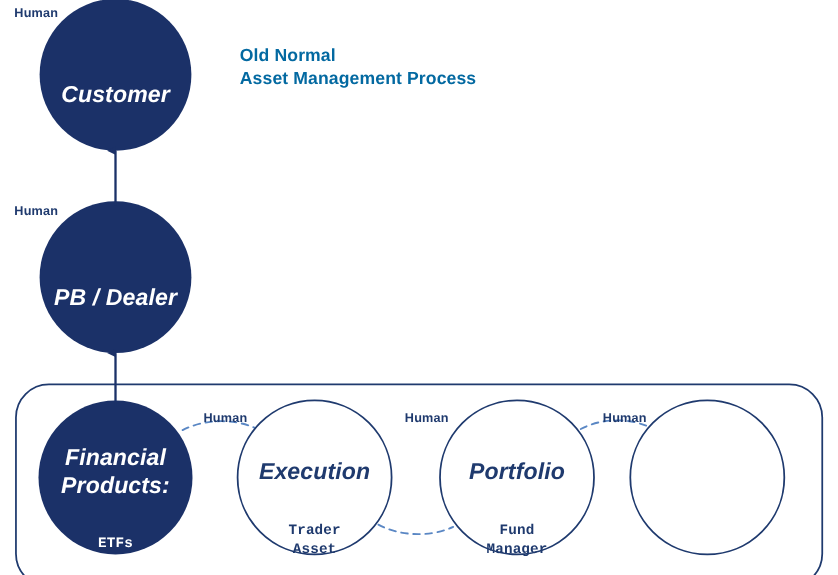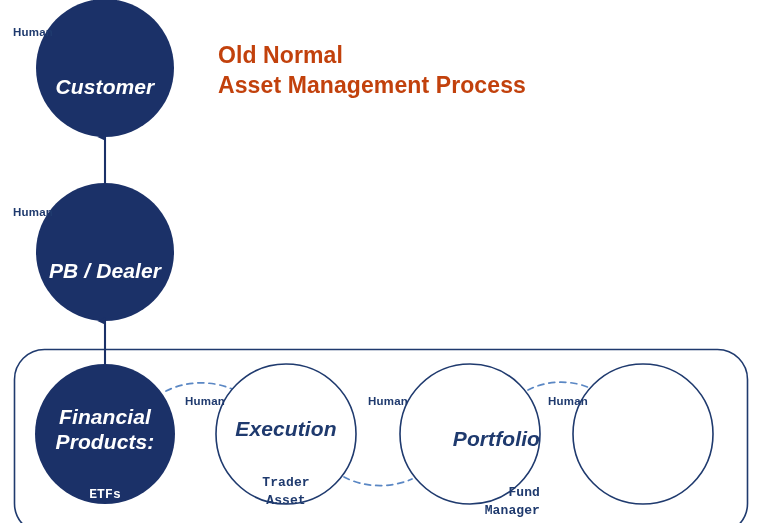--- a/index.html
+++ b/index.html
@@ -54,26 +54,25 @@
     display: block;
     height: 11px;
   }
   .human-tag {
     position: absolute;
     color: #1F3A6E;
     font-size: 11.5px;
     font-weight: bold;
     letter-spacing: 0.2px;
     white-space: nowrap;
-    margin-top: 20px;
   }
   .diagram-title {
     position: absolute;
-    color: #c2410c;
-    font-size: 23px;
+    color: #0369a1;
+    font-size: 16px;
     font-weight: bold;
     line-height: 1.32;
     letter-spacing: 0.1px;
     white-space: pre-line;
   }
 </style>
 </head>
 <body>
 
 <div id="canvas">
@@ -126,21 +125,21 @@
 Funds</span>
   </div>
 
   <div class="node-label open-node-label" style="left:216px; top:398px; width:140px;">
     <span class="node-title">Execution</span>
     <span class="node-gap"></span>
     <span class="node-sub">Trader
 Asset</span>
   </div>
 
-  <div class="node-label open-node-label" style="left:400px; top:408px; width:140px;text-align:right;">
+  <div class="node-label open-node-label" style="left:400px; top:398px; width:140px;">
     <span class="node-title">Portfolio</span>
     <span class="node-gap"></span>
     <span class="node-sub">Fund
 Manager</span>
   </div>
 
 
   <div class="human-tag" style="left:13px; top:6px;">Human</div>
   <div class="human-tag" style="left:13px; top:186px;">Human</div>
   <div class="human-tag" style="left:185px; top:375px;">Human</div>

